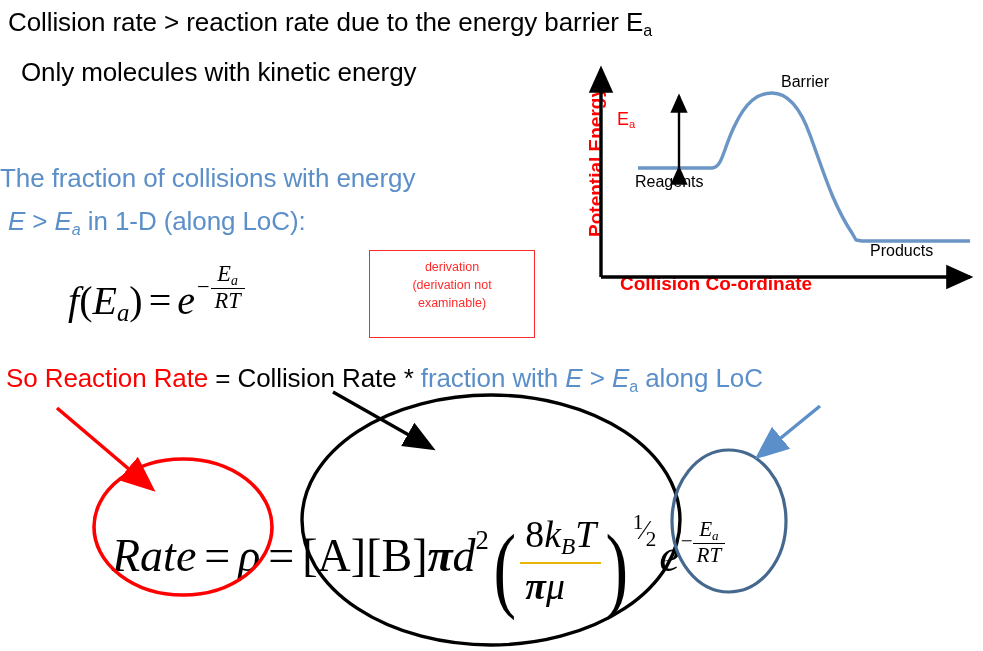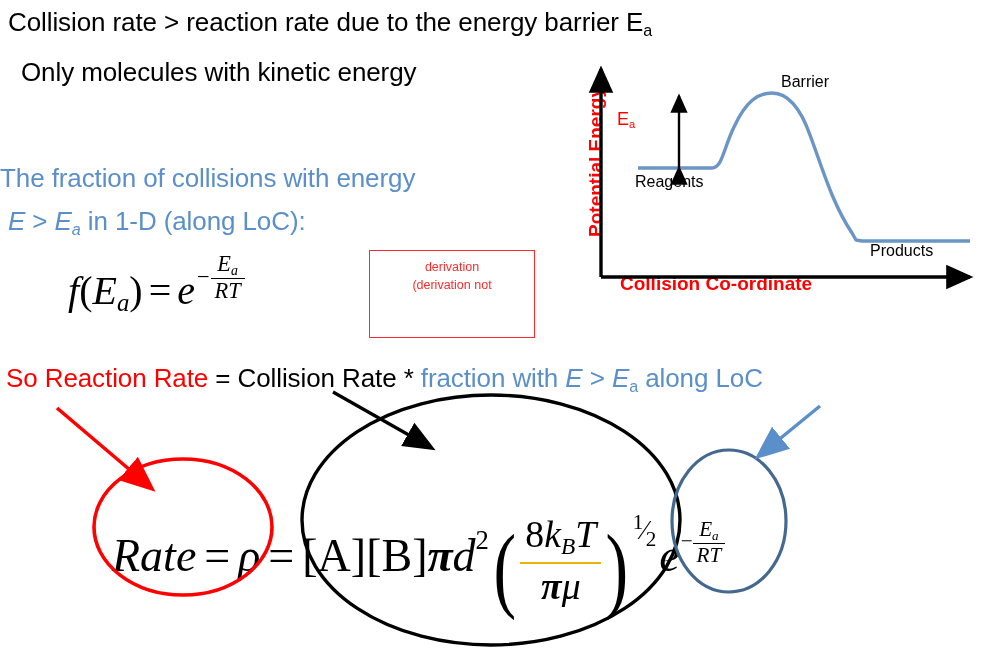--- a/index.html
+++ b/index.html
@@ -51,21 +51,21 @@
     vertical-align: middle;
     text-align: center;
     line-height: 1.05;
   }
   .frac > .num { display: block; padding: 0 4px; }
   .frac > .den { display: block; border-top: 1.6px solid #000; padding: 0 4px; }
 
   
   #fEa {
     left: 68px;
-    top: 252px;
+    top: 262px;
     font-size: 40px;
   }
   #fEa .expo {
     display: inline-block;
     font-size: 0.56em;
     vertical-align: 0.95em;
     margin-left: 2px;
   }
   #fEa .minus {
     display: inline-block;
@@ -159,21 +159,20 @@
     display: inline-block;
     font-size: 2.05em;
     font-style: normal;
     vertical-align: -0.30em;
     font-family: "Liberation Serif", serif;
     transform: scaleX(0.72);
   }
   #main-eq .bigfrac {
     display: inline-block;
     vertical-align: middle;
-    text-align: center;
     font-size: 0.82em;
     line-height: 1.1;
   }
   #main-eq .bigfrac .num { display:block; padding: 0 5px 2px 5px; }
   #main-eq .bigfrac .den { display:block; border-top: 2px solid #eab308; padding: 2px 5px 0 5px; }
   #main-eq .sup2 {
     font-size: 0.58em;
     vertical-align: 0.85em;
     font-style: normal;
   }
@@ -226,20 +225,21 @@
     <span class="ital">E</span><span> &gt; </span><span class="ital">E</span><span class="sub it">a</span><span> in 1-D (along LoC):</span>
   </div>
 
   <div class="abs math" id="fEa">
     <span>f</span><span class="op" style="font-style:normal">(</span><span>E</span><span class="sub it">a</span><span style="font-style:normal">)</span><span style="font-style:normal; margin:0 6px;">=</span><span>e</span><span class="expo"><span class="minus">−</span><span class="frac"><span class="num"><span>E</span><span class="sub it">a</span></span><span class="den">RT</span></span></span>
   </div>
 
   <div class="abs" id="note-box">
     <div>derivation</div>
     <div>(derivation not</div>
+    <div>examinable)</div>
   </div>
 
   <div class="abs" id="diagram">
 
     <div id="yaxis-label">Potential Energy</div>
     <div id="xaxis-label">Collision Co-ordinate</div>
 
     <div id="ea-label"><span>E</span><span class="sub">a</span></div>
 
     <div class="diag-txt" style="left:75px; top:118px;">Reagents</div>

